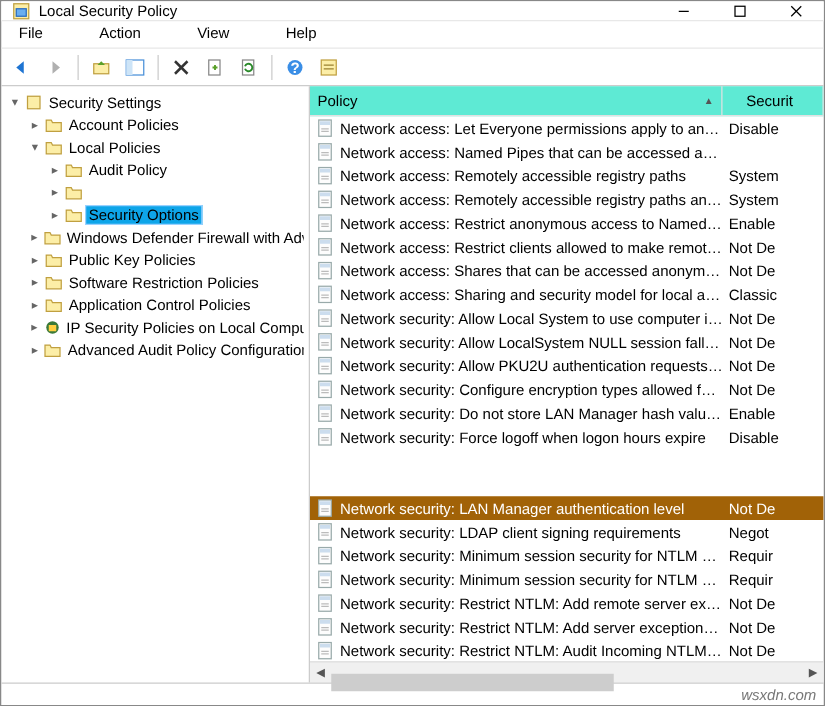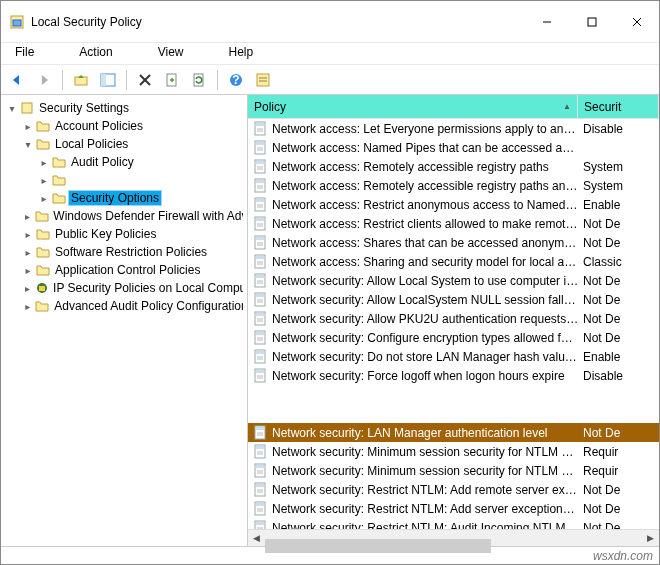--- a/index.html
+++ b/index.html
@@ -1,17 +1,17 @@
 <!DOCTYPE html>
 <html><head>
 <meta charset="utf-8">
 <style>
 * { box-sizing: border-box; margin: 0; padding: 0; font-family: "Segoe UI", Tahoma, sans-serif; font-size: 12px; }
 body { width: 660px; height: 565px; background: #fff; overflow: hidden; display: flex; flex-direction: column; border: 1px solid #888; }
-.titlebar { height: 42px; display: flex; align-items: center; padding: 0 0 0 8px; background: #fff; border-bottom: 1px solid #e8e8e8; }
+.titlebar { height: 16px; display: flex; align-items: center; padding: 0 0 0 8px; background: #fff; border-bottom: 1px solid #e8e8e8; }
 .titlebar .icon { margin-right: 6px; }
 .titlebar .title { flex: 1; color: #000; }
 .win-controls { display: flex; height: 100%; }
 .win-controls > div { width: 45px; display: flex; align-items: center; justify-content: center; color: #222; }
 .menubar { height: 22px; display: flex; padding: 0 4px; border-bottom: 1px solid #e8e8e8; gap: 25px; }
 .menubar span { padding: 2px 10px; }
 .toolbar { height: 30px; display: flex; align-items: center; padding: 0 4px; border-bottom: 1px solid #ccc; gap:3px; }
 .toolbar .sep { width: 1px; height: 20px; background: #ccc; margin: 0 3px; }
 .tbtn { width: 24px; height: 24px; display: flex; align-items: center; justify-content: center; border-radius:2px; }
 .content { flex: 1; display: flex; min-height: 0; }
@@ -19,21 +19,21 @@
 .tree-row { display: flex; align-items: center; height: 18px; white-space: nowrap; padding-right:4px;}
 .tree-row .twisty { width: 14px; text-align: center; color: #666; font-size: 10px; visibility: hidden; cursor:default;}
 .tree-row.has-children .twisty { visibility: visible; }
 .tree-row .icon { width: 16px; height:16px; display:flex; align-items:center; justify-content:center; margin-right: 4px; }
 .tree-row .label { white-space: nowrap; overflow: hidden; }
 .tree-row.selected .label { background: #0ea5e9; border:1px solid #99d1ff; padding:0 2px; margin-left:-3px;}
 .i1 { padding-left: 0px; } .i2 { padding-left: 16px; } .i3 { padding-left: 32px; }
 .list { flex: 1; display: flex; flex-direction: column; min-width:0;}
 .list-header { display: flex; height: 24px; border-bottom: 1px solid #e1e1e1; background: #5eead4; }
 .list-header .col { padding: 4px 6px; border-right: 1px solid #e1e1e1; display:flex; align-items:center; gap:4px;}
-.col-policy { flex: 0 0 330px; } .col-sec { flex: 1; }
+.col-policy { flex: 0 0 330px; } .col-sec { flex: 1; margin-left: 13px; }
 .sort-glyph { font-size: 8px; color:#555; margin-left:auto;}
 .list-body { flex: 1; overflow: hidden; }
 .list-row { display: flex; height: 19px; align-items: center; }
 .list-row .icon { width: 18px; display:flex; align-items:center; justify-content:center; margin: 0 3px 0 3px; flex:none;}
 .list-row .policy { flex: 0 0 307px; white-space: nowrap; overflow: hidden; text-overflow: ellipsis; }
 .list-row .sec { flex: 1; white-space: nowrap; overflow: hidden; text-overflow: ellipsis; padding-left:4px;}
 .list-row.selected { background: #a16207; color: #fff; margin-top: 38px; }
 .hscroll { height: 17px; background:#f0f0f0; border-top:1px solid #ddd; display:flex; align-items:center;}
 .hscroll .arrow{ width:17px; text-align:center; font-size:9px; color:#555;}
 .hscroll .track{flex:1; position:relative;}
@@ -446,20 +446,32 @@
         </div>
         <div class="list-row">
           <span class="icon">
             <svg width="14" height="15">
               <rect x="2" y="1" width="10" height="13" fill="#fdfdfd" stroke="#9aa"></rect>
               <rect x="3" y="2" width="8" height="3" fill="#cde"></rect>
               <line x1="4" y1="8" x2="10" y2="8" stroke="#bbb"></line>
               <line x1="4" y1="10" x2="10" y2="10" stroke="#bbb"></line>
             </svg>
           </span>
+          <span class="policy">Network security: LDAP client signing requirements</span>
+          <span class="sec">Negot</span>
+        </div>
+        <div class="list-row">
+          <span class="icon">
+            <svg width="14" height="15">
+              <rect x="2" y="1" width="10" height="13" fill="#fdfdfd" stroke="#9aa"></rect>
+              <rect x="3" y="2" width="8" height="3" fill="#cde"></rect>
+              <line x1="4" y1="8" x2="10" y2="8" stroke="#bbb"></line>
+              <line x1="4" y1="10" x2="10" y2="10" stroke="#bbb"></line>
+            </svg>
+          </span>
           <span class="policy">Network security: Minimum session security for NTLM SSP ...</span>
           <span class="sec">Requir</span>
         </div>
         <div class="list-row">
           <span class="icon">
             <svg width="14" height="15">
               <rect x="2" y="1" width="10" height="13" fill="#fdfdfd" stroke="#9aa"></rect>
               <rect x="3" y="2" width="8" height="3" fill="#cde"></rect>
               <line x1="4" y1="8" x2="10" y2="8" stroke="#bbb"></line>
               <line x1="4" y1="10" x2="10" y2="10" stroke="#bbb"></line>

